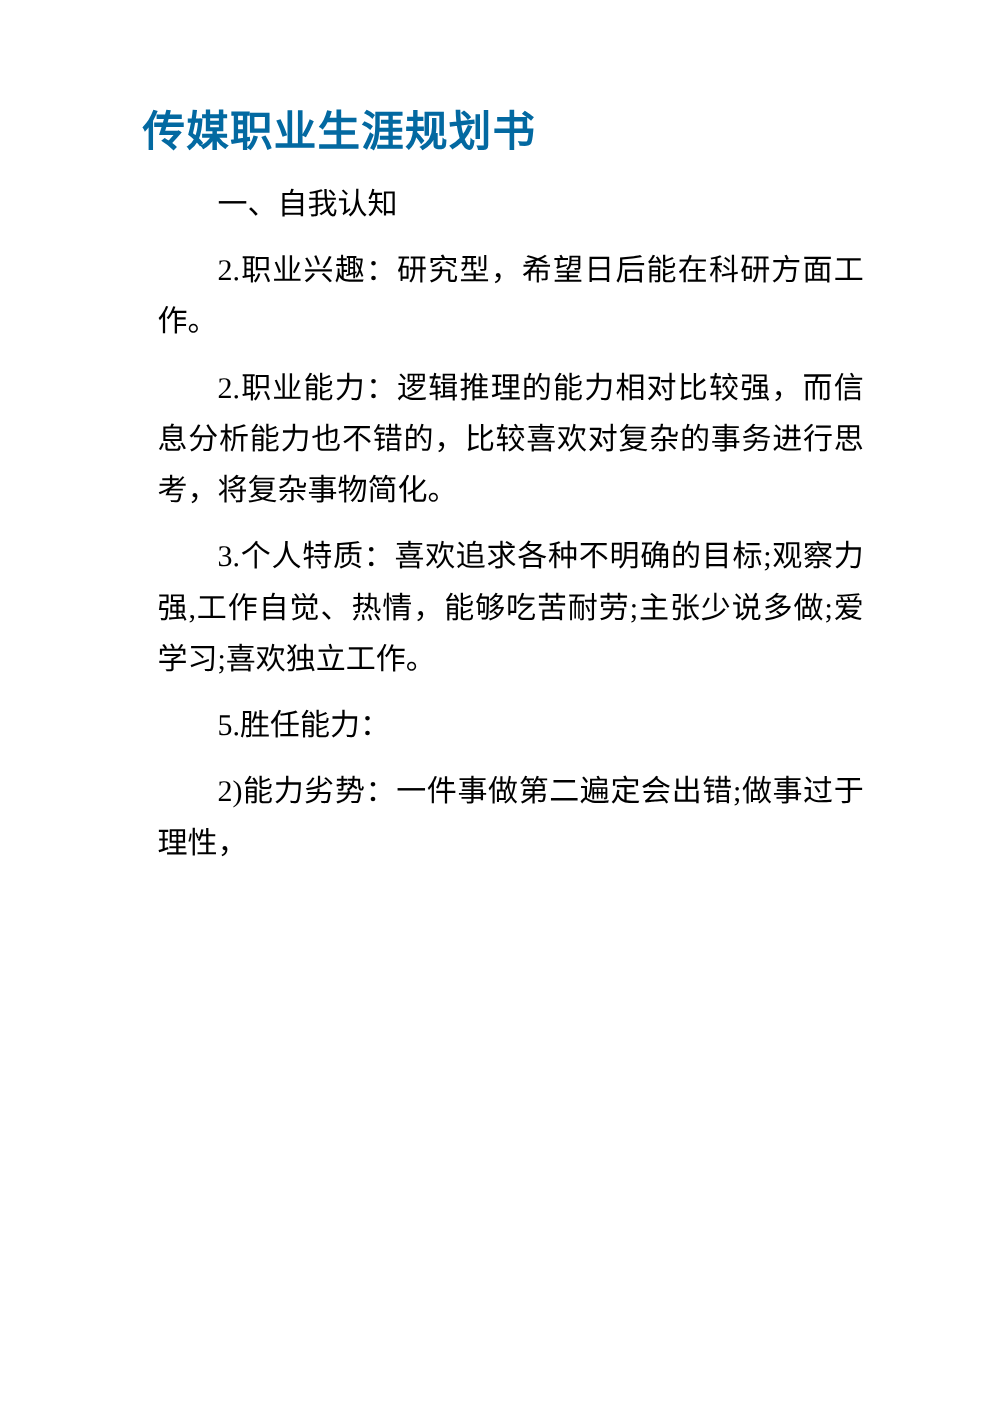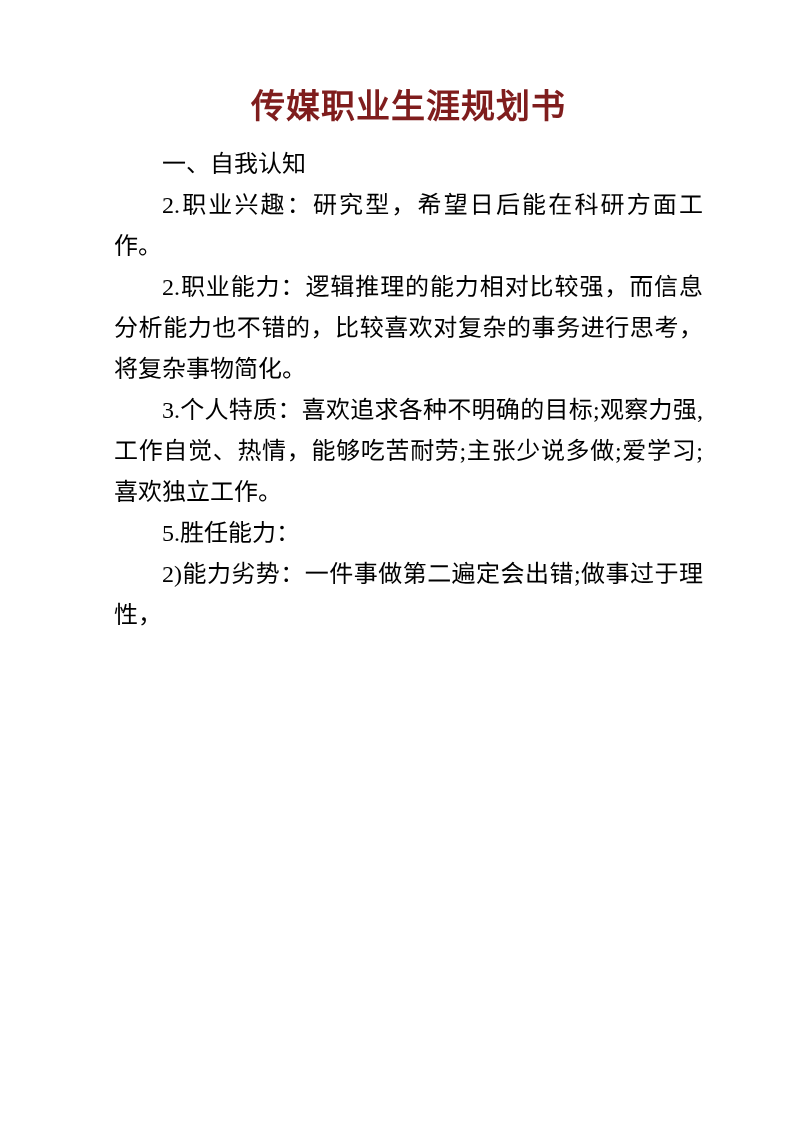--- a/index.html
+++ b/index.html
@@ -17,26 +17,26 @@
     padding: 86px 90px 0 114px;
     overflow: hidden;
     font-family: "Liberation Serif", "DejaVu Serif", serif;
     color: #000000;
   }
   .doc-title {
     margin: 0 0 16px 0;
     font-size: 34px;
     line-height: 42px;
     font-weight: 700;
-    text-align: center;
+    text-align: left;
     letter-spacing: 1px;
-    color: #7f1d1d;
+    color: #0369a1;
   }
   .doc-body p {
-    margin: 0;
+    margin: 12px;
     font-size: 24px;
     line-height: 41px;
     text-align: justify;
     text-justify: inter-ideograph;
     text-indent: 2em;
     word-break: break-all;
     color: #000000;
   }
 </style>
 </head>

